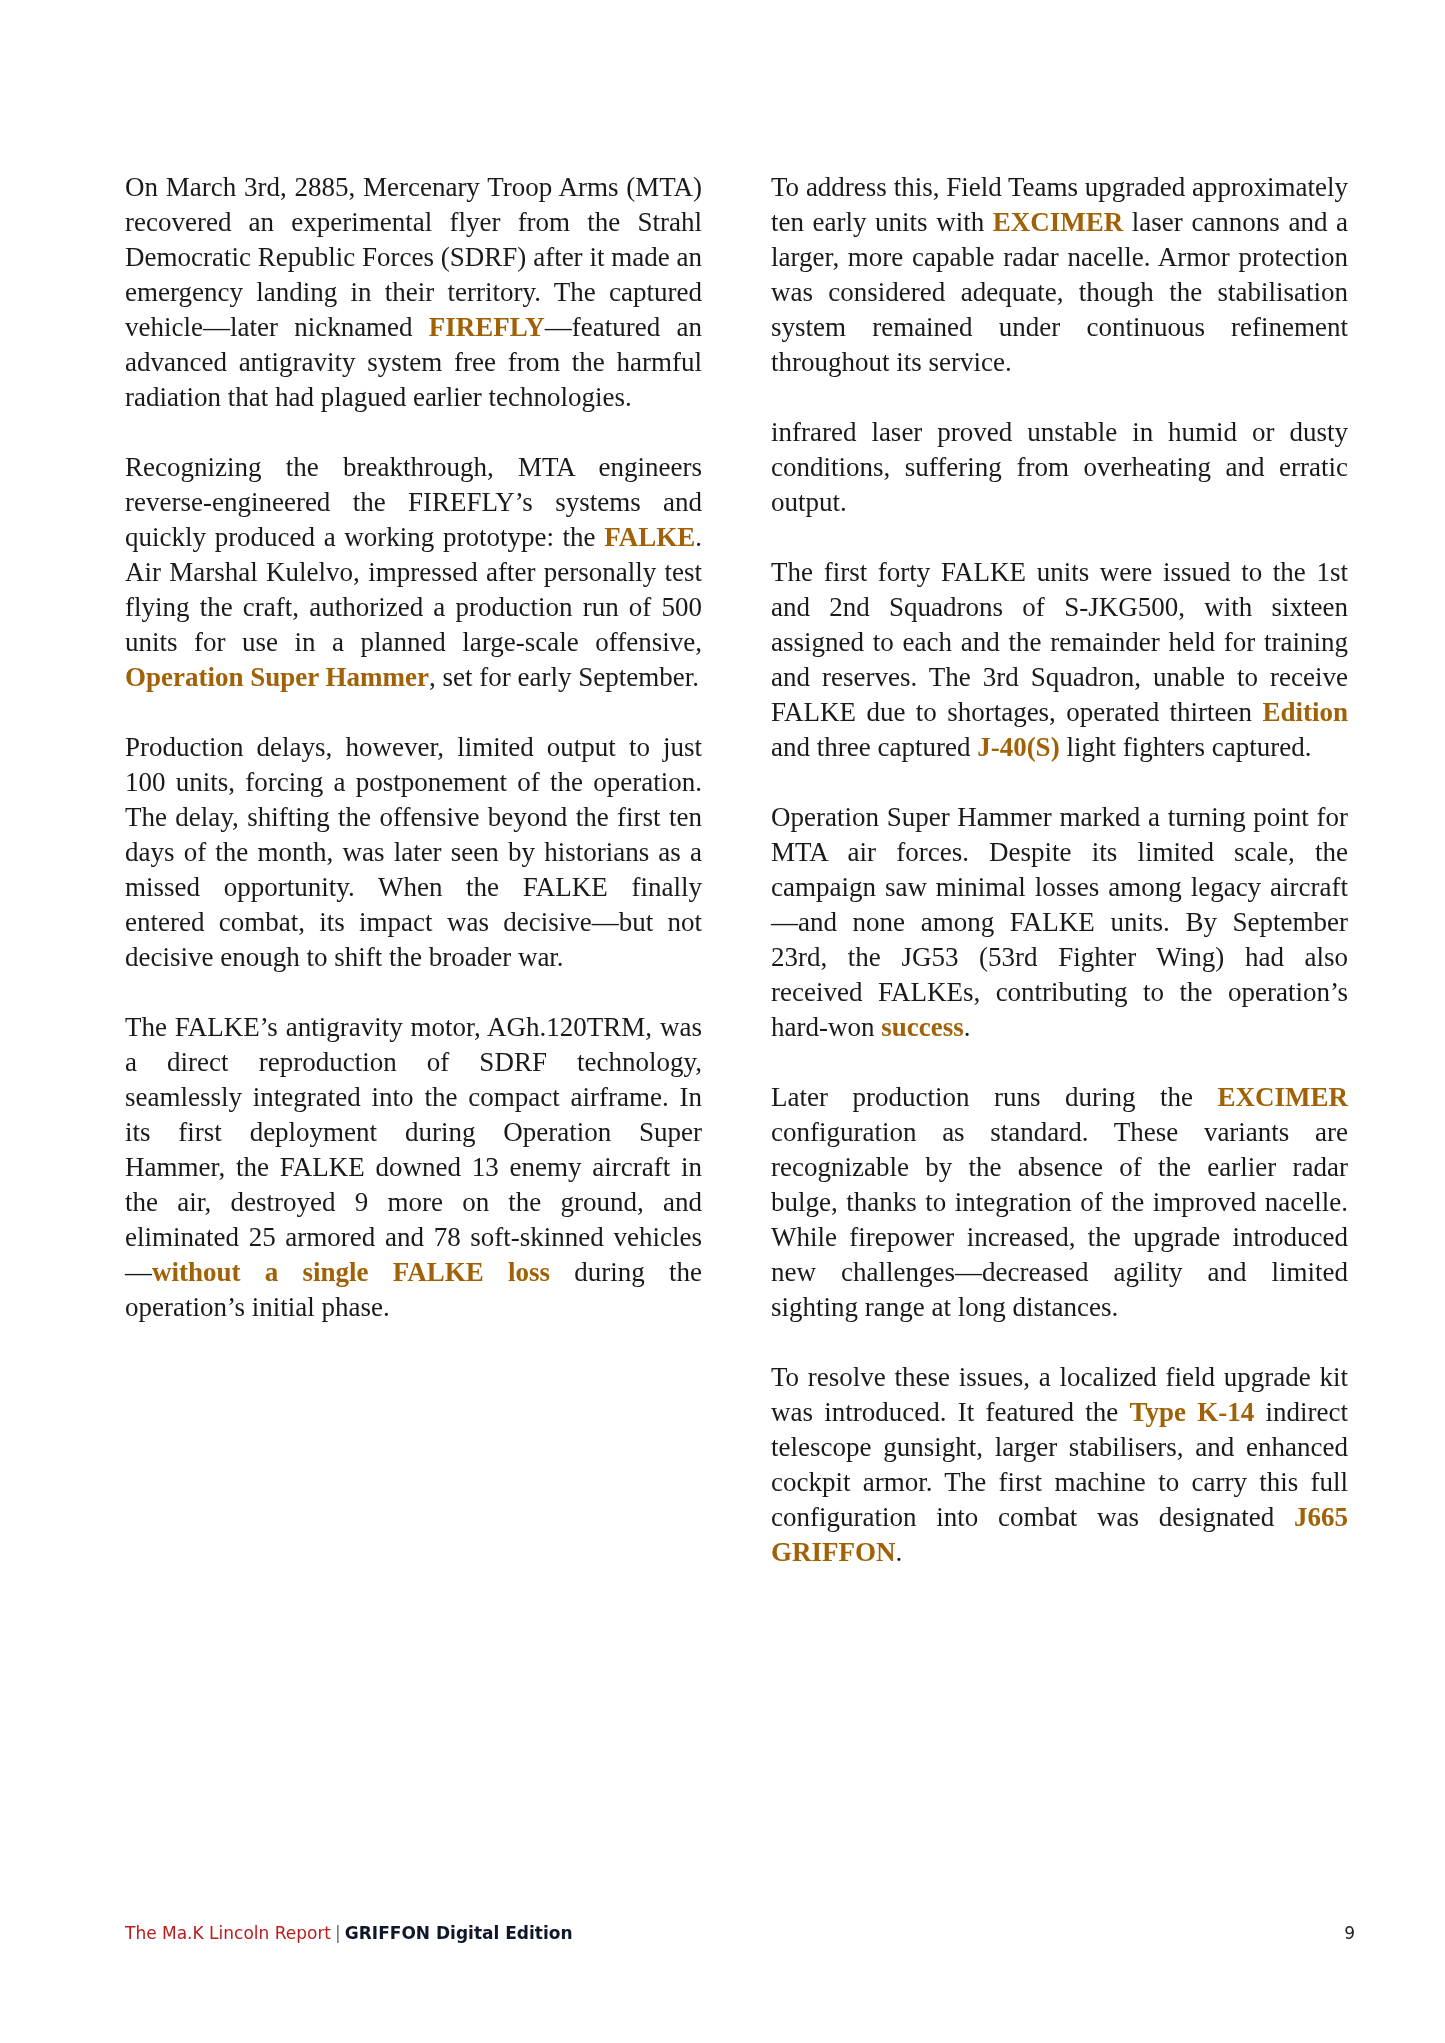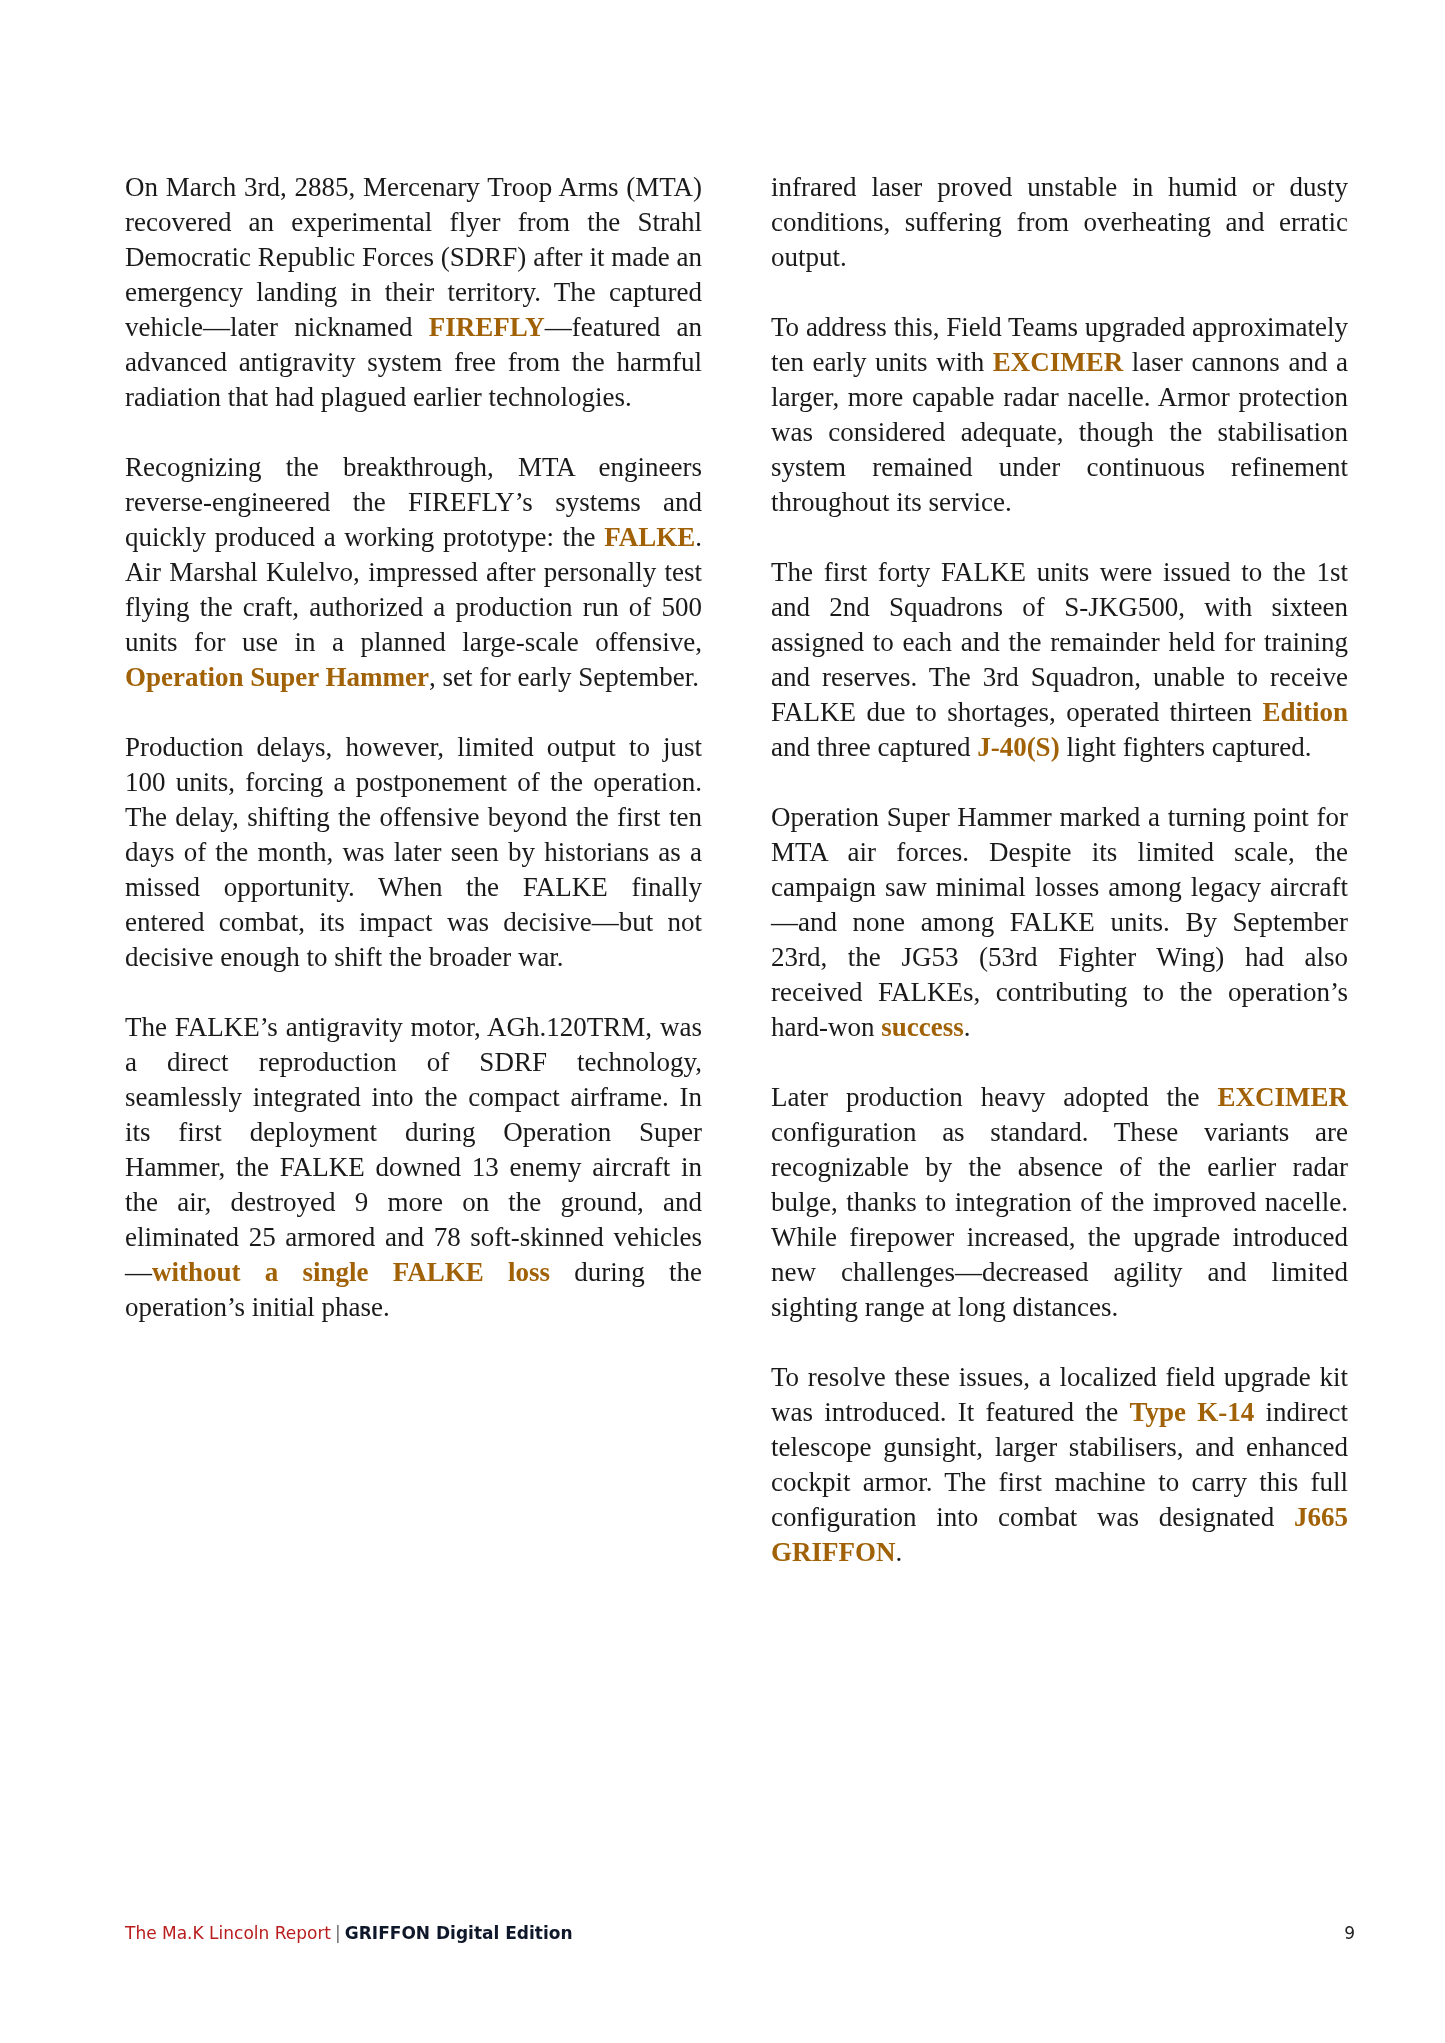--- a/index.html
+++ b/index.html
@@ -32,25 +32,25 @@
 <div class="page">
 
   <div class="col col-left">
     <p><span>On March 3rd, 2885, Mercenary Troop Arms (MTA) recovered an experimental flyer from the Strahl Democratic Republic Forces (SDRF) after it made an emergency landing in their territory. The captured vehicle—later nicknamed </span><b>FIREFLY</b><span>—featured an advanced antigravity system free from the harmful radiation that had plagued earlier technologies.</span></p>
     <p><span>Recognizing the breakthrough, MTA engineers reverse-engineered the FIREFLY’s systems and quickly produced a working prototype: the </span><b>FALKE</b><span>. Air Marshal Kulelvo, impressed after personally test flying the craft, authorized a production run of 500 units for use in a planned large-scale offensive, </span><b>Operation Super Hammer</b><span>, set for early September.</span></p>
     <p><span>Production delays, however, limited output to just 100 units, forcing a postponement of the operation. The delay, shifting the offensive beyond the first ten days of the month, was later seen by historians as a missed opportunity. When the FALKE finally entered combat, its impact was decisive—but not decisive enough to shift the broader war.</span></p>
     <p><span>The FALKE’s antigravity motor, AGh.120TRM, was a direct reproduction of SDRF technology, seamlessly integrated into the compact airframe. In its first deployment during Operation Super Hammer, the FALKE downed 13 enemy aircraft in the air, destroyed 9 more on the ground, and eliminated 25 armored and 78 soft-skinned vehicles—</span><b>without a single FALKE loss</b><span> during the operation’s initial phase.</span></p>
   </div>
 
   <div class="col col-right">
+    <p><span>To address this, Field Teams upgraded approximately ten early units with </span><b>EXCIMER</b><span> laser cannons and a larger, more capable radar nacelle. Armor protection was considered adequate, though the stabilisation system remained under continuous refinement throughout its service.</span></p>
     <p><span>infrared laser proved unstable in humid or dusty conditions, suffering from overheating and erratic output.</span></p>
-    <p><span>To address this, Field Teams upgraded approximately ten early units with </span><b>EXCIMER</b><span> laser cannons and a larger, more capable radar nacelle. Armor protection was considered adequate, though the stabilisation system remained under continuous refinement throughout its service.</span></p>
     <p><span>The first forty FALKE units were issued to the 1st and 2nd Squadrons of S-JKG500, with sixteen assigned to each and the remainder held for training and reserves. The 3rd Squadron, unable to receive FALKE due to shortages, operated thirteen </span><b>Edition</b><span> and three captured </span><b>J-40(S)</b><span> light fighters captured.</span></p>
     <p><span>Operation Super Hammer marked a turning point for MTA air forces. Despite its limited scale, the campaign saw minimal losses among legacy aircraft—and none among FALKE units. By September 23rd, the JG53 (53rd Fighter Wing) had also received FALKEs, contributing to the operation’s hard-won </span><b>success</b><span>.</span></p>
-    <p><span>Later production heavy adopted the </span><b>EXCIMER</b><span> configuration as standard. These variants are recognizable by the absence of the earlier radar bulge, thanks to integration of the improved nacelle. While firepower increased, the upgrade introduced new challenges—decreased agility and limited sighting range at long distances.</span></p>
+    <p><span>Later production runs during the </span><b>EXCIMER</b><span> configuration as standard. These variants are recognizable by the absence of the earlier radar bulge, thanks to integration of the improved nacelle. While firepower increased, the upgrade introduced new challenges—decreased agility and limited sighting range at long distances.</span></p>
     <p><span>To resolve these issues, a localized field upgrade kit was introduced. It featured the </span><b>Type K-14</b><span> indirect telescope gunsight, larger stabilisers, and enhanced cockpit armor. The first machine to carry this full configuration into combat was designated </span><b>J665 GRIFFON</b><span>.</span></p>
   </div>
 
   <div class="footer">
     <div class="footer-left">
       <span class="pub">The Ma.K Lincoln Report</span><span class="sep">|</span><span class="ed">GRIFFON Digital Edition</span>
     </div>
     <div class="footer-page">9</div>
   </div>
 

